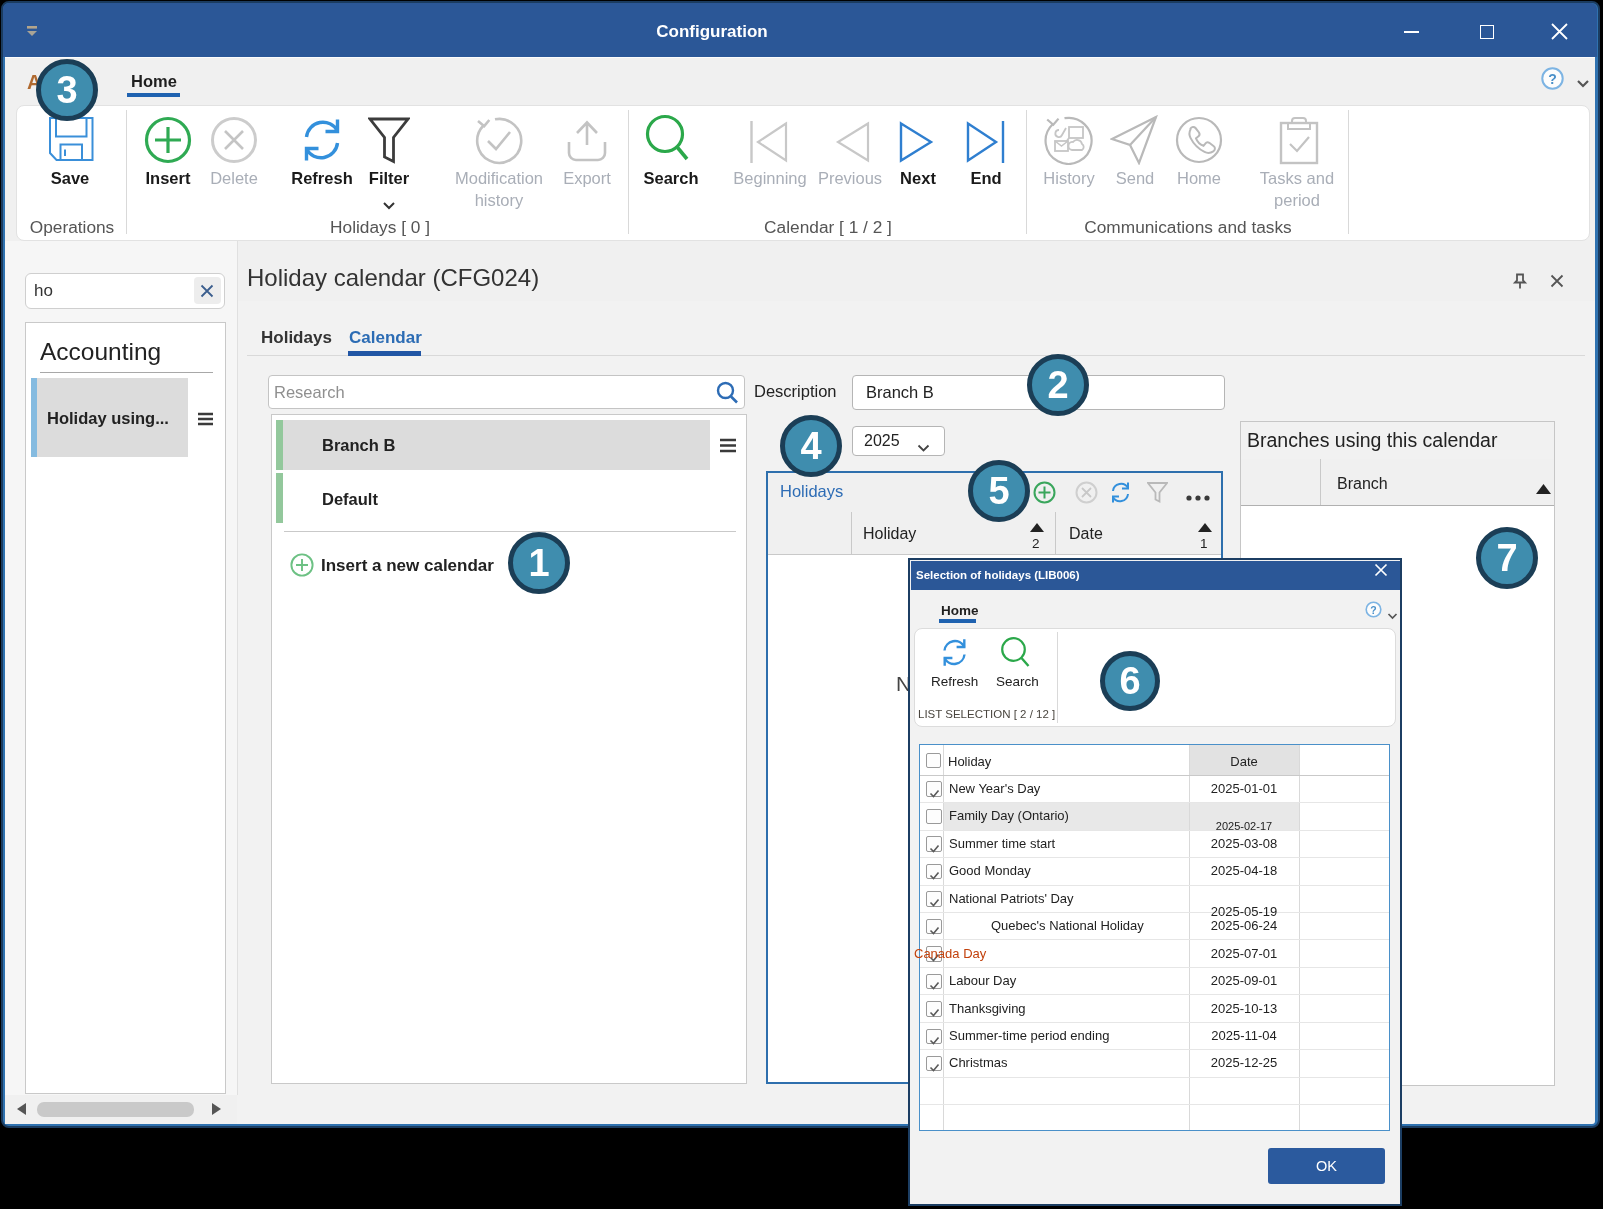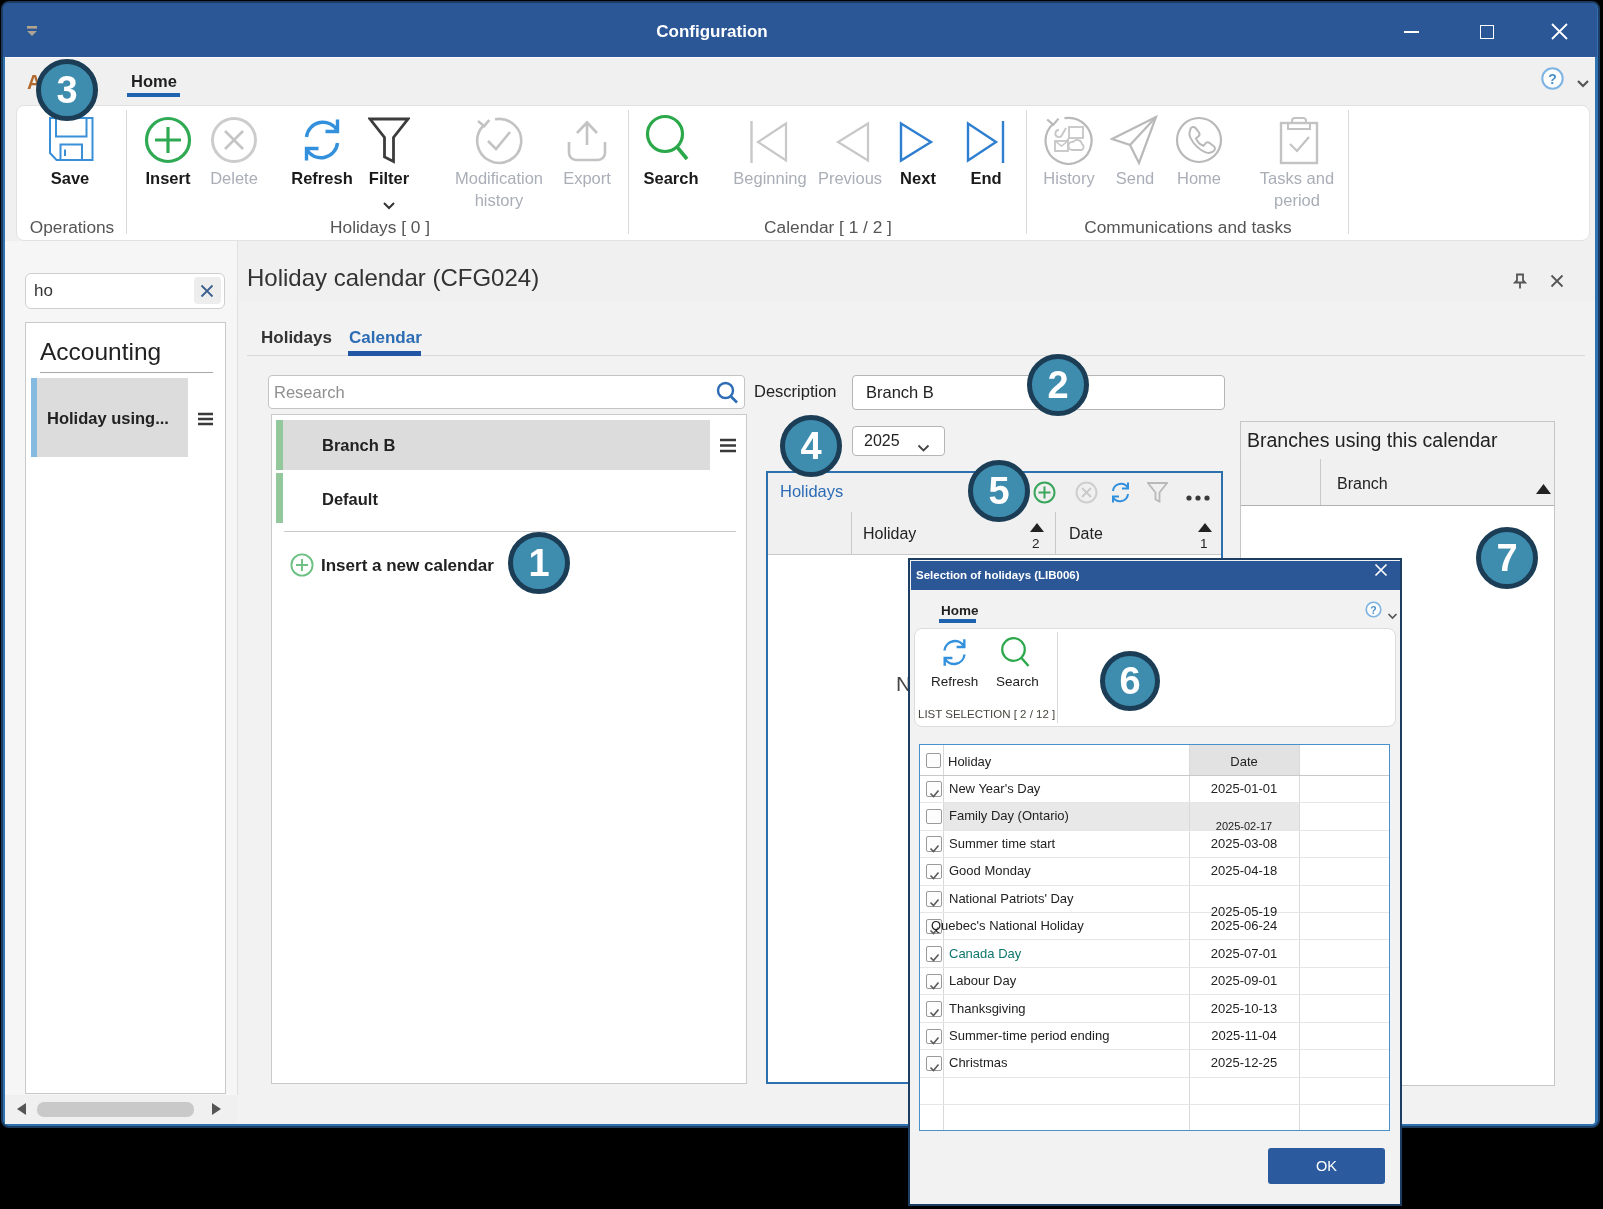--- a/index.html
+++ b/index.html
@@ -388,27 +388,27 @@
 <div class="abs" style="left:926px;top:891.2px;width:13.5px;height:13.5px;border:1.5px solid #9a9a9a;border-radius:2px;background:#fdfdfd;"></div>
 <div class="abs" style="left:928.5px;top:893.4px;"><svg width="11" height="9" viewBox="0 0 11 9">
       <path d="M1.5 4.5 L4.5 7.5 L9.5 1.5" fill="none" stroke="#5a5a5a" stroke-width="1.6"></path>
     </svg></div>
 <div class="abs" style="left:949px;top:890.7px;font-size:13px;color:#222;">National Patriots' Day</div>
 <div class="abs" style="left:1189px;top:890.7px;width:110px;text-align:center;font-size:13px;color:#222;margin-top:13px;">2025-05-19</div>
 <div class="abs" style="left:926px;top:918.7px;width:13.5px;height:13.5px;border:1.5px solid #9a9a9a;border-radius:2px;background:#fdfdfd;"></div>
 <div class="abs" style="left:928.5px;top:920.9px;"><svg width="11" height="9" viewBox="0 0 11 9">
       <path d="M1.5 4.5 L4.5 7.5 L9.5 1.5" fill="none" stroke="#5a5a5a" stroke-width="1.6"></path>
     </svg></div>
-<div class="abs" style="left:931px;top:918.2px;font-size:13px;color:#222;">Quebec's National Holiday</div>
+<div class="abs" style="left:991px;top:918.2px;font-size:13px;color:#222;">Quebec's National Holiday</div>
 <div class="abs" style="left:1189px;top:918.2px;width:110px;text-align:center;font-size:13px;color:#222;">2025-06-24</div>
 <div class="abs" style="left:926px;top:946.1px;width:13.5px;height:13.5px;border:1.5px solid #9a9a9a;border-radius:2px;background:#fdfdfd;"></div>
 <div class="abs" style="left:928.5px;top:948.3px;"><svg width="11" height="9" viewBox="0 0 11 9">
       <path d="M1.5 4.5 L4.5 7.5 L9.5 1.5" fill="none" stroke="#5a5a5a" stroke-width="1.6"></path>
     </svg></div>
-<div class="abs" style="left:949px;top:945.6px;font-size:13px;color:#0f766e;">Canada Day</div>
+<div class="abs" style="left:914px;top:945.6px;font-size:13px;color:#c2410c;">Canada Day</div>
 <div class="abs" style="left:1189px;top:945.6px;width:110px;text-align:center;font-size:13px;color:#222;">2025-07-01</div>
 <div class="abs" style="left:926px;top:973.6px;width:13.5px;height:13.5px;border:1.5px solid #9a9a9a;border-radius:2px;background:#fdfdfd;"></div>
 <div class="abs" style="left:928.5px;top:975.8px;"><svg width="11" height="9" viewBox="0 0 11 9">
       <path d="M1.5 4.5 L4.5 7.5 L9.5 1.5" fill="none" stroke="#5a5a5a" stroke-width="1.6"></path>
     </svg></div>
 <div class="abs" style="left:949px;top:973.1px;font-size:13px;color:#222;">Labour Day</div>
 <div class="abs" style="left:1189px;top:973.1px;width:110px;text-align:center;font-size:13px;color:#222;">2025-09-01</div>
 <div class="abs" style="left:926px;top:1001.0px;width:13.5px;height:13.5px;border:1.5px solid #9a9a9a;border-radius:2px;background:#fdfdfd;"></div>
 <div class="abs" style="left:928.5px;top:1003.2px;"><svg width="11" height="9" viewBox="0 0 11 9">
       <path d="M1.5 4.5 L4.5 7.5 L9.5 1.5" fill="none" stroke="#5a5a5a" stroke-width="1.6"></path>

